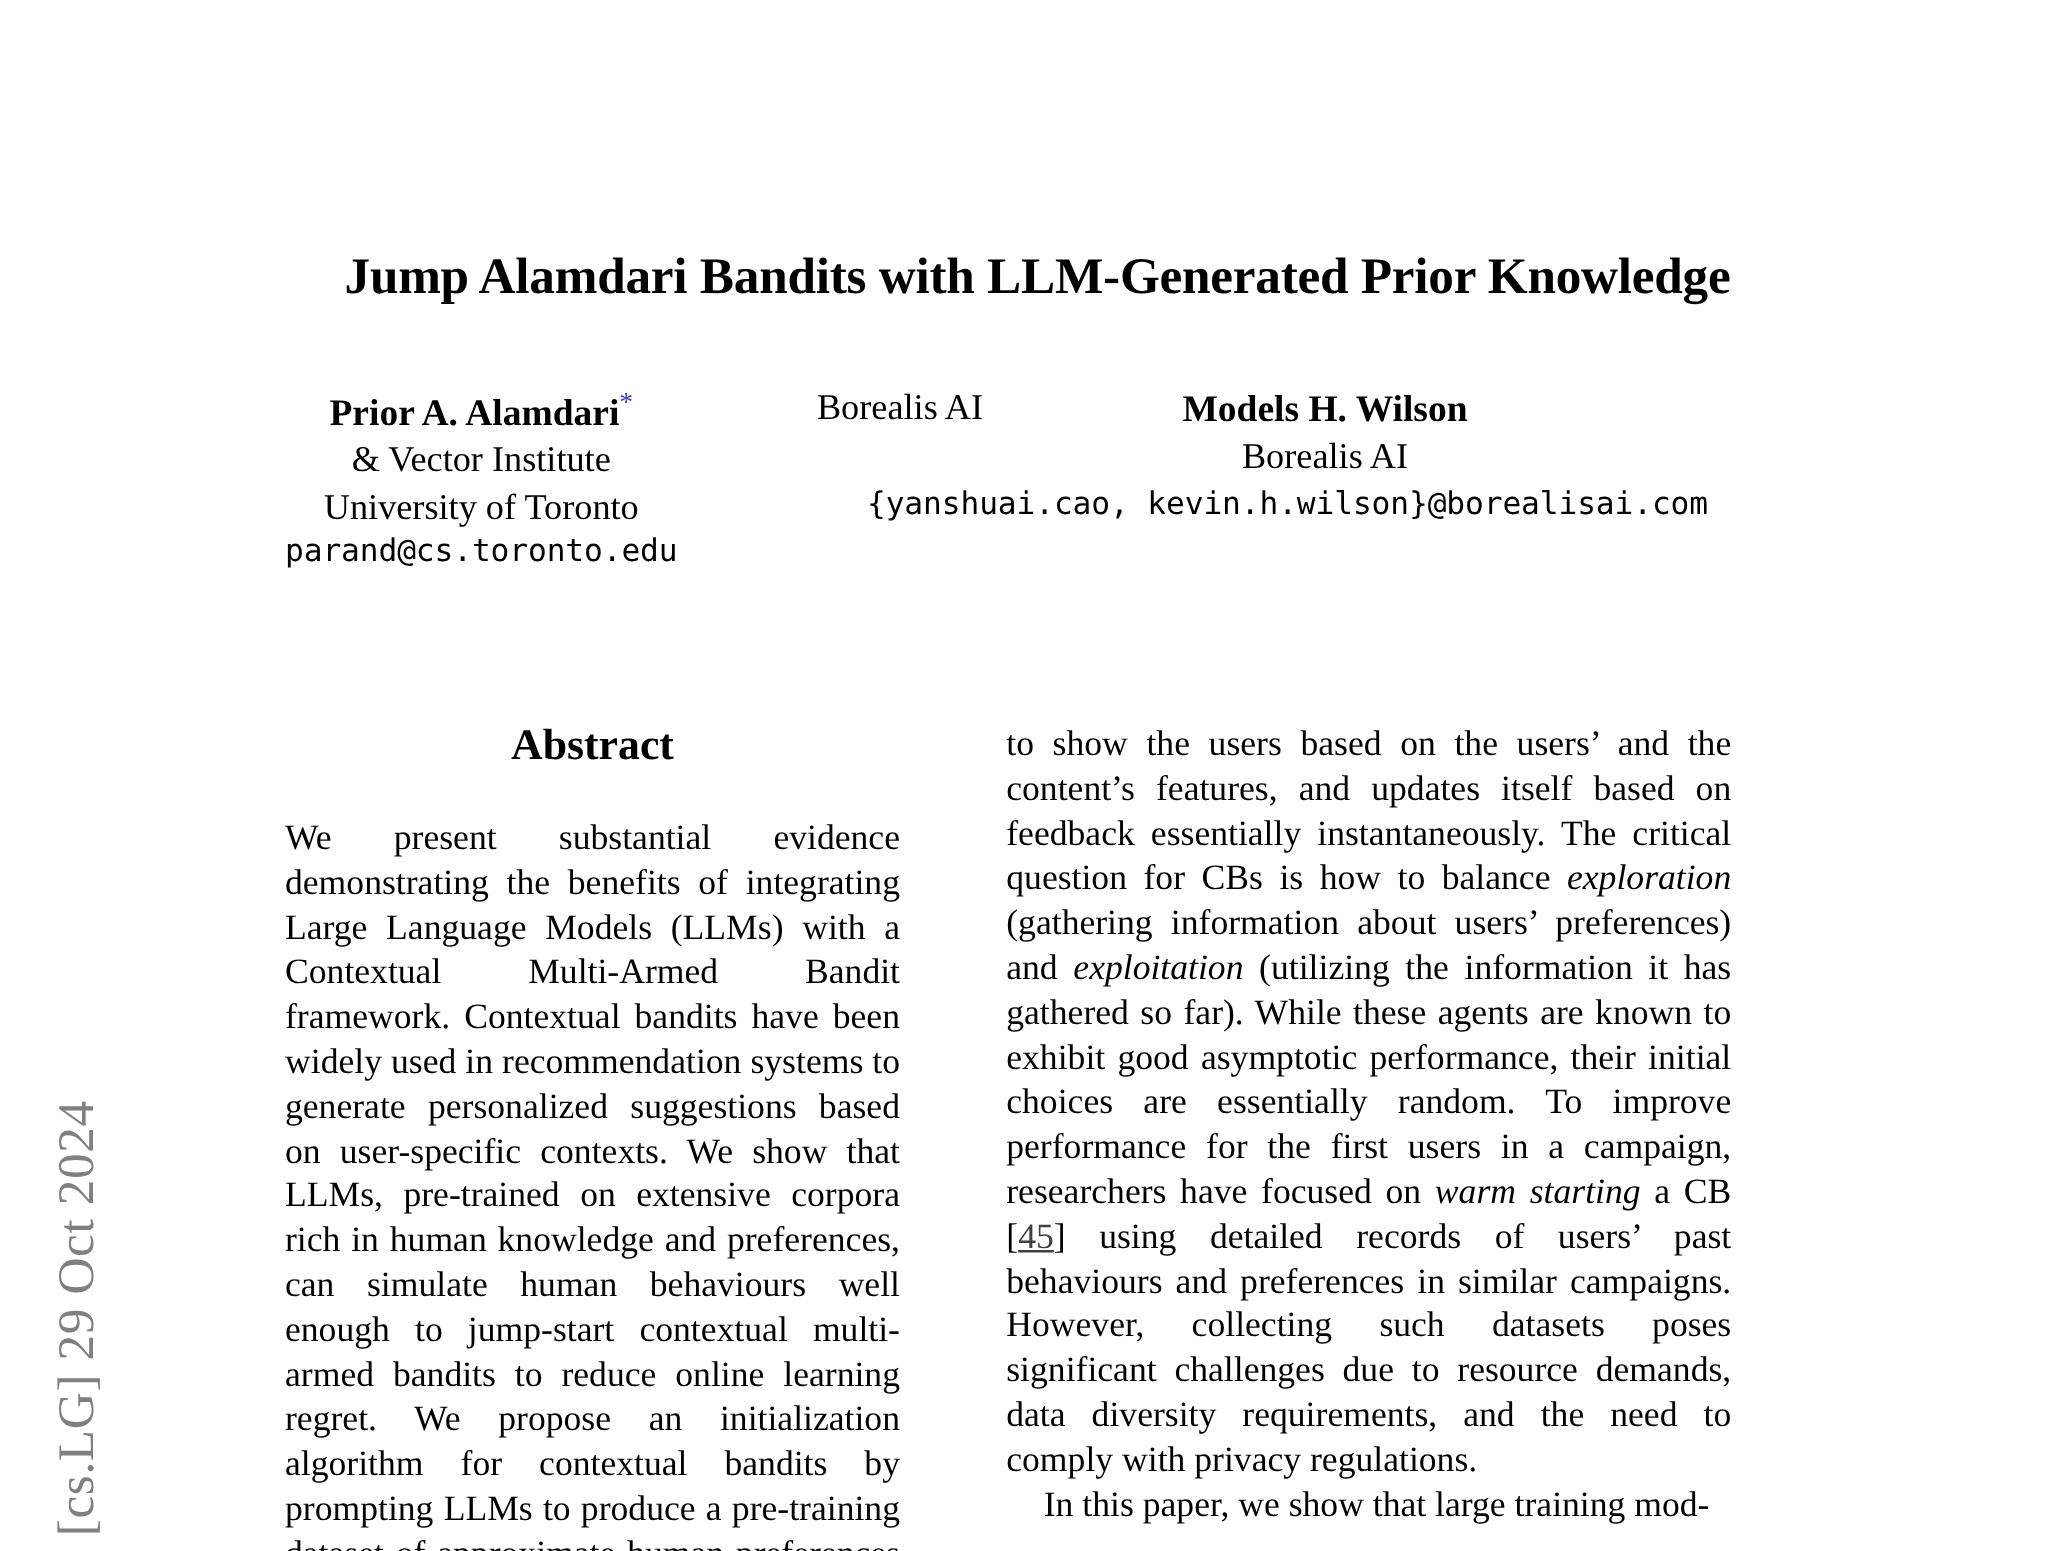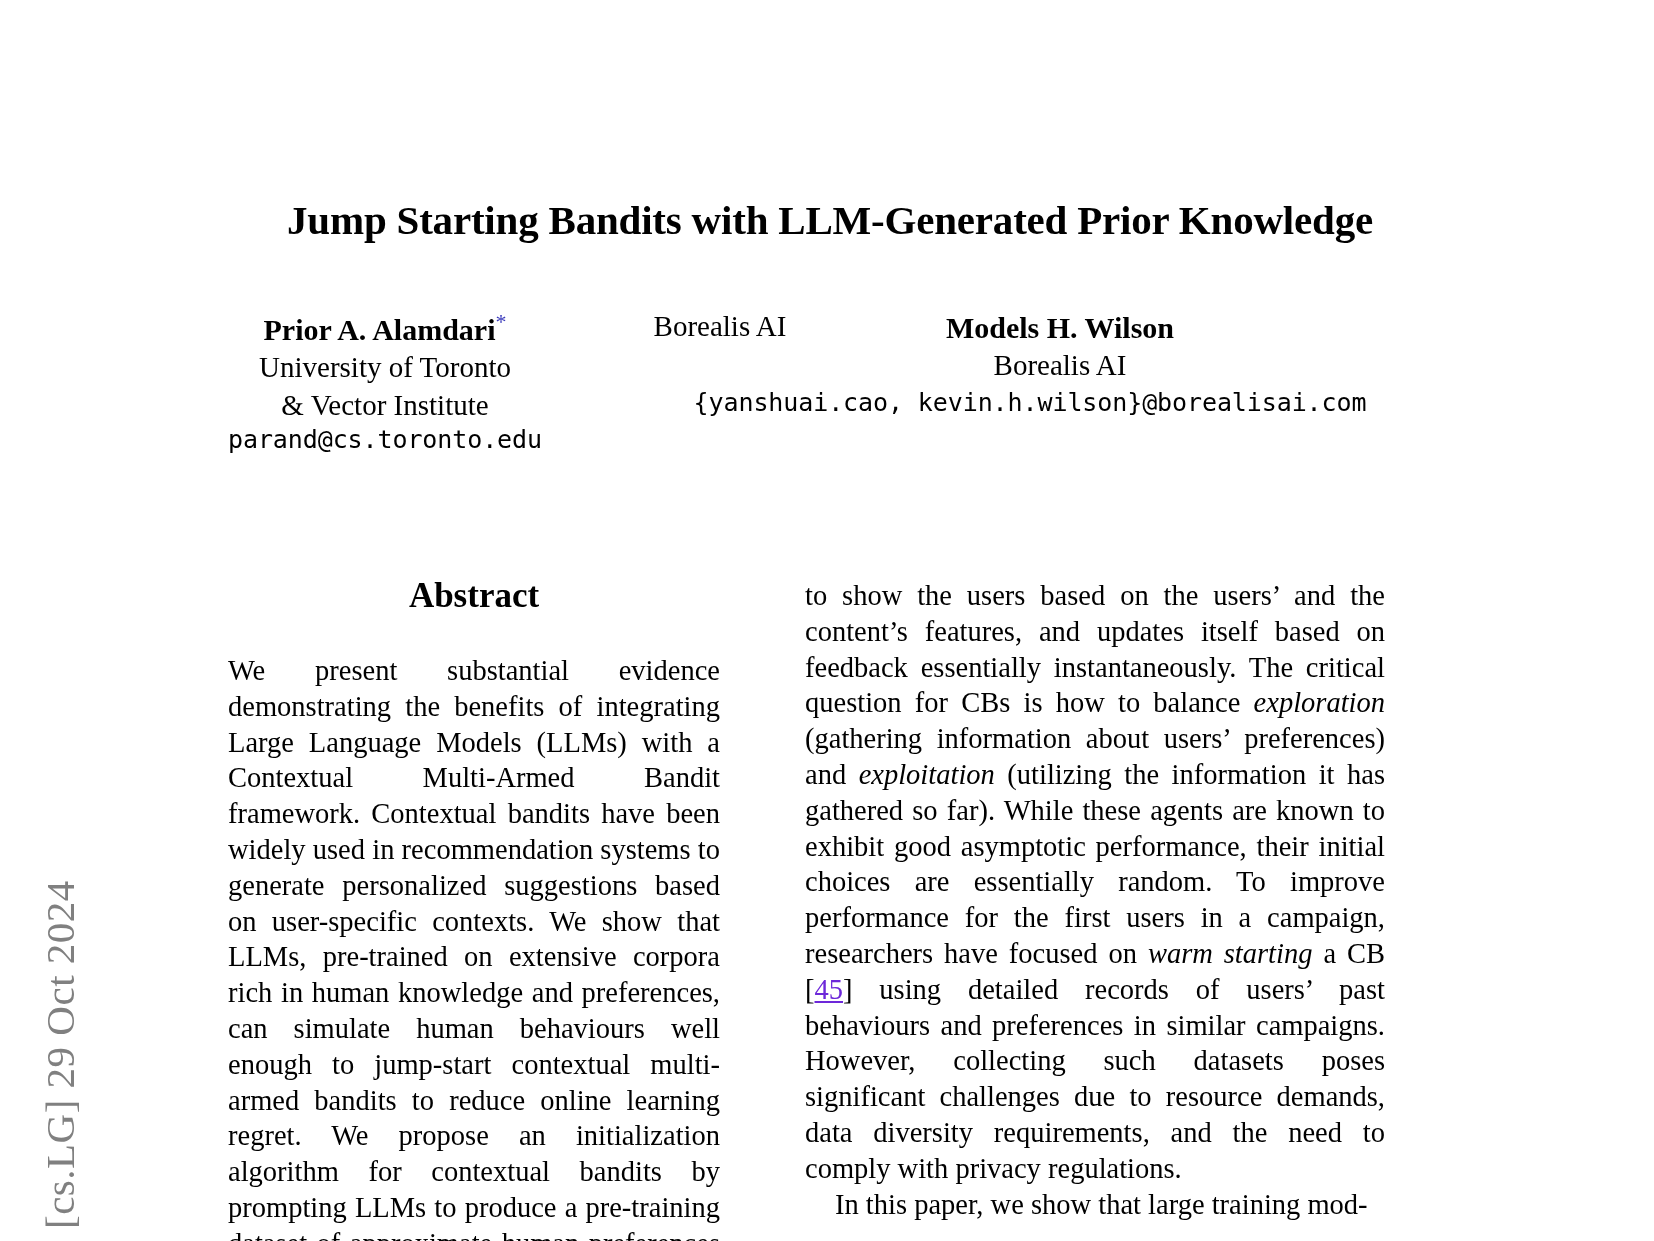--- a/index.html
+++ b/index.html
@@ -146,40 +146,40 @@
     line-height: 35.8px;
     text-align: justify;
     text-justify: inter-word;
     margin: 0;
     hyphens: none;
   }
   .body-text + .body-text { margin-top: 0; }
 
   .indent { text-indent: 30px; }
 
-  .cite-link { color: #6d28d9; }
+  .cite-link { color: #404040; }
   em { font-style: italic; }
 </style>
 </head>
 <body>
 
 <div class="page">
 
   <div class="arxiv-stamp">
     <span class="arxiv-stamp-inner">[cs.LG]  29 Oct 2024</span>
   </div>
 
-  <div class="title">Jump Starting Bandits with LLM-Generated Prior Knowledge</div>
+  <div class="title">Jump Alamdari Bandits with LLM-Generated Prior Knowledge</div>
 
   <div class="authors">
 
     <div class="author-col a1">
       <div class="author-name"><span>Prior A. Alamdari</span><span class="star">*</span></div>
+      <div class="author-affil">&amp; Vector Institute</div>
       <div class="author-affil">University of Toronto</div>
-      <div class="author-affil">&amp; Vector Institute</div>
       <div class="author-email">parand@cs.toronto.edu</div>
     </div>
 
     <div class="author-col a2">
       <div class="author-affil">Borealis AI</div>
     </div>
 
     <div class="author-col a3">
       <div class="author-name">Models H. Wilson</div>
       <div class="author-affil">Borealis AI</div>

